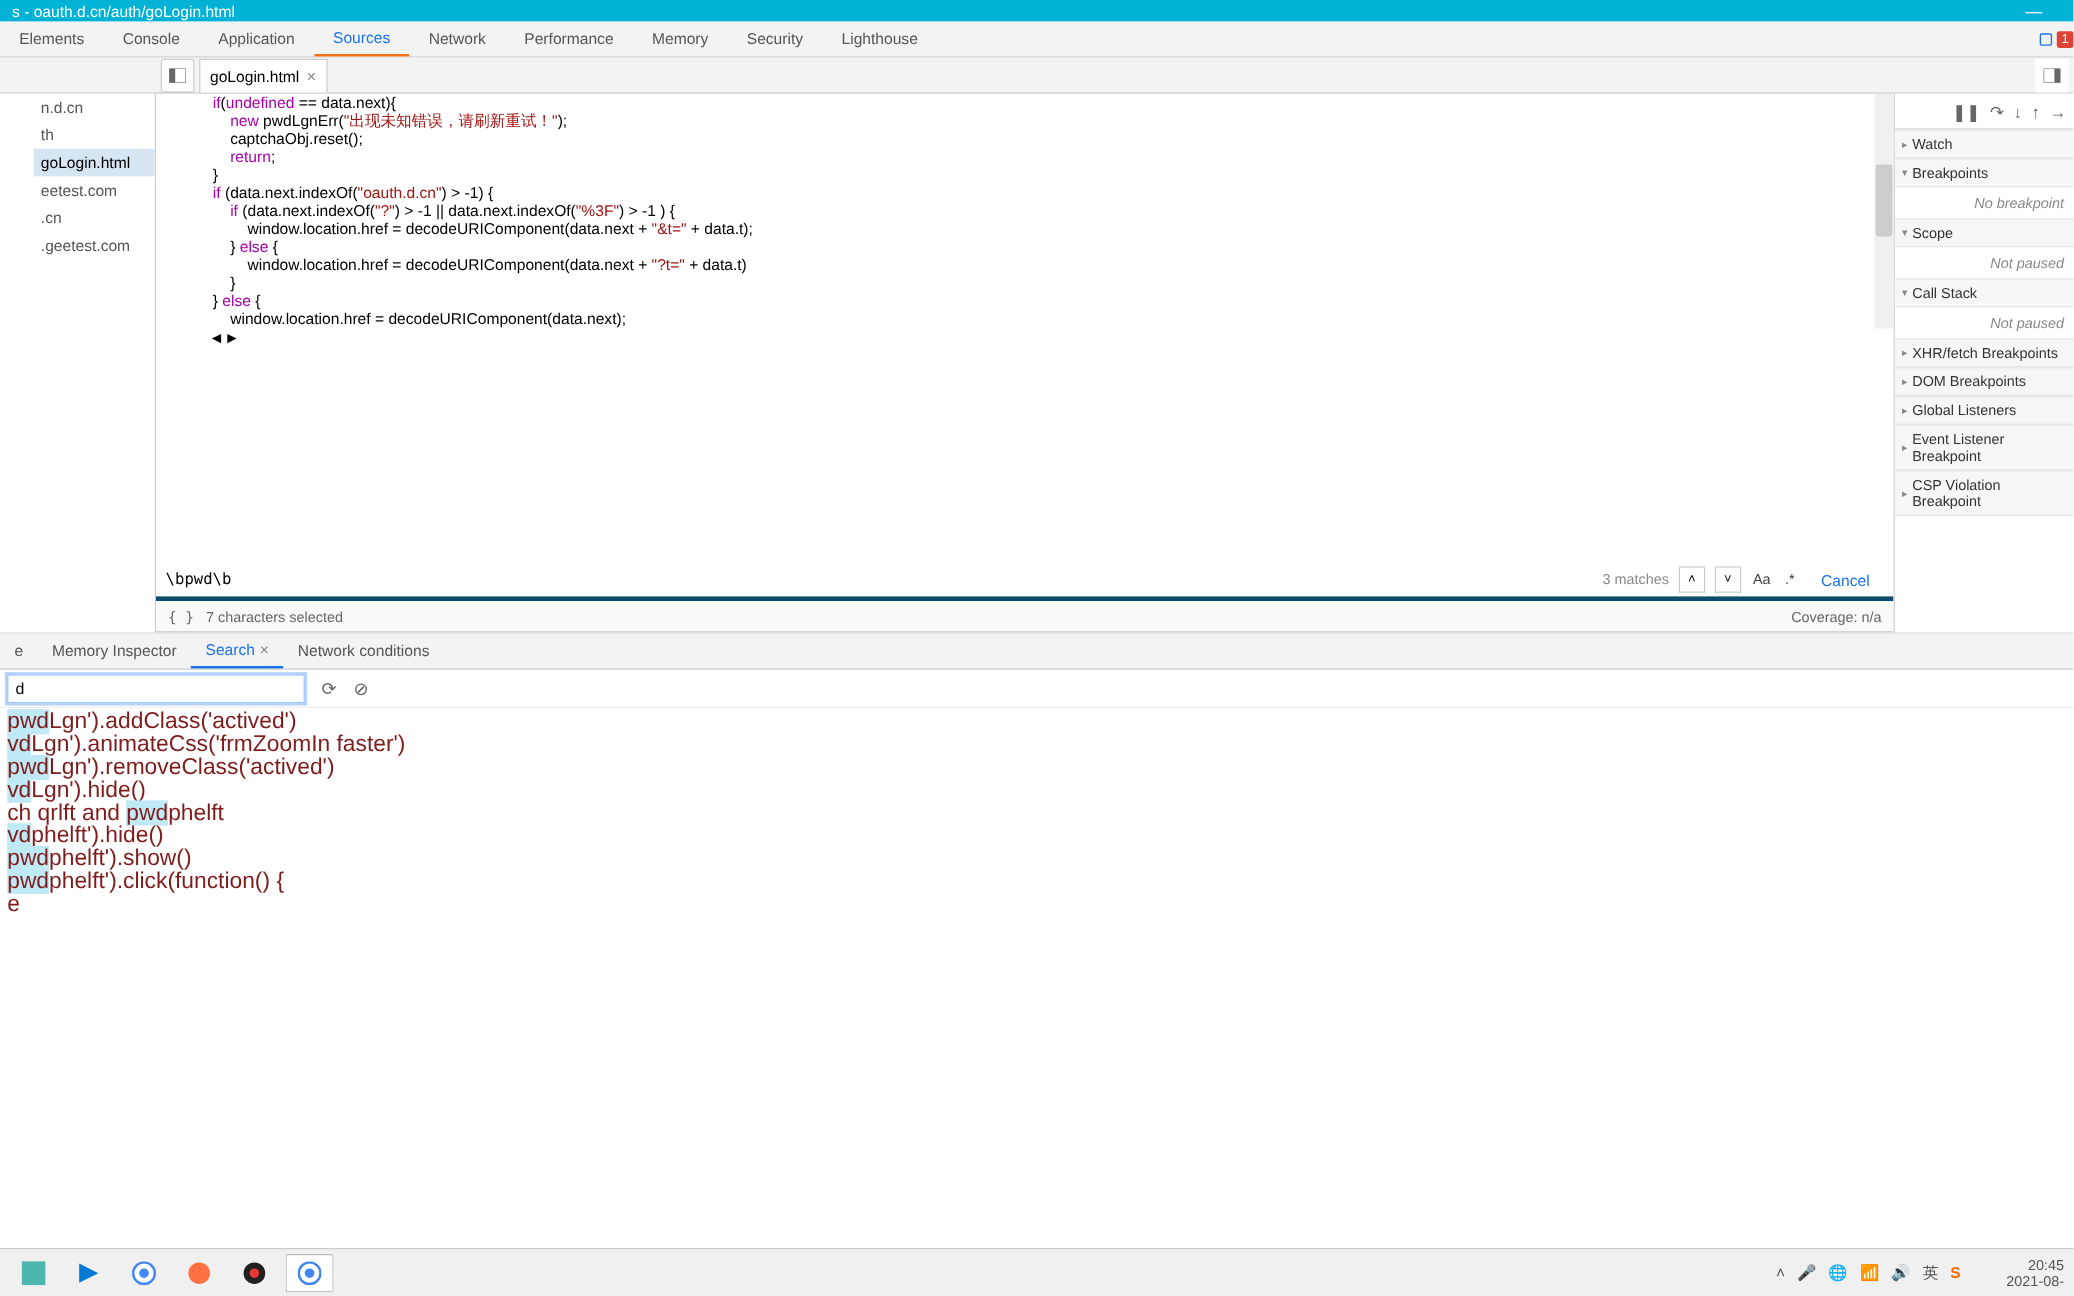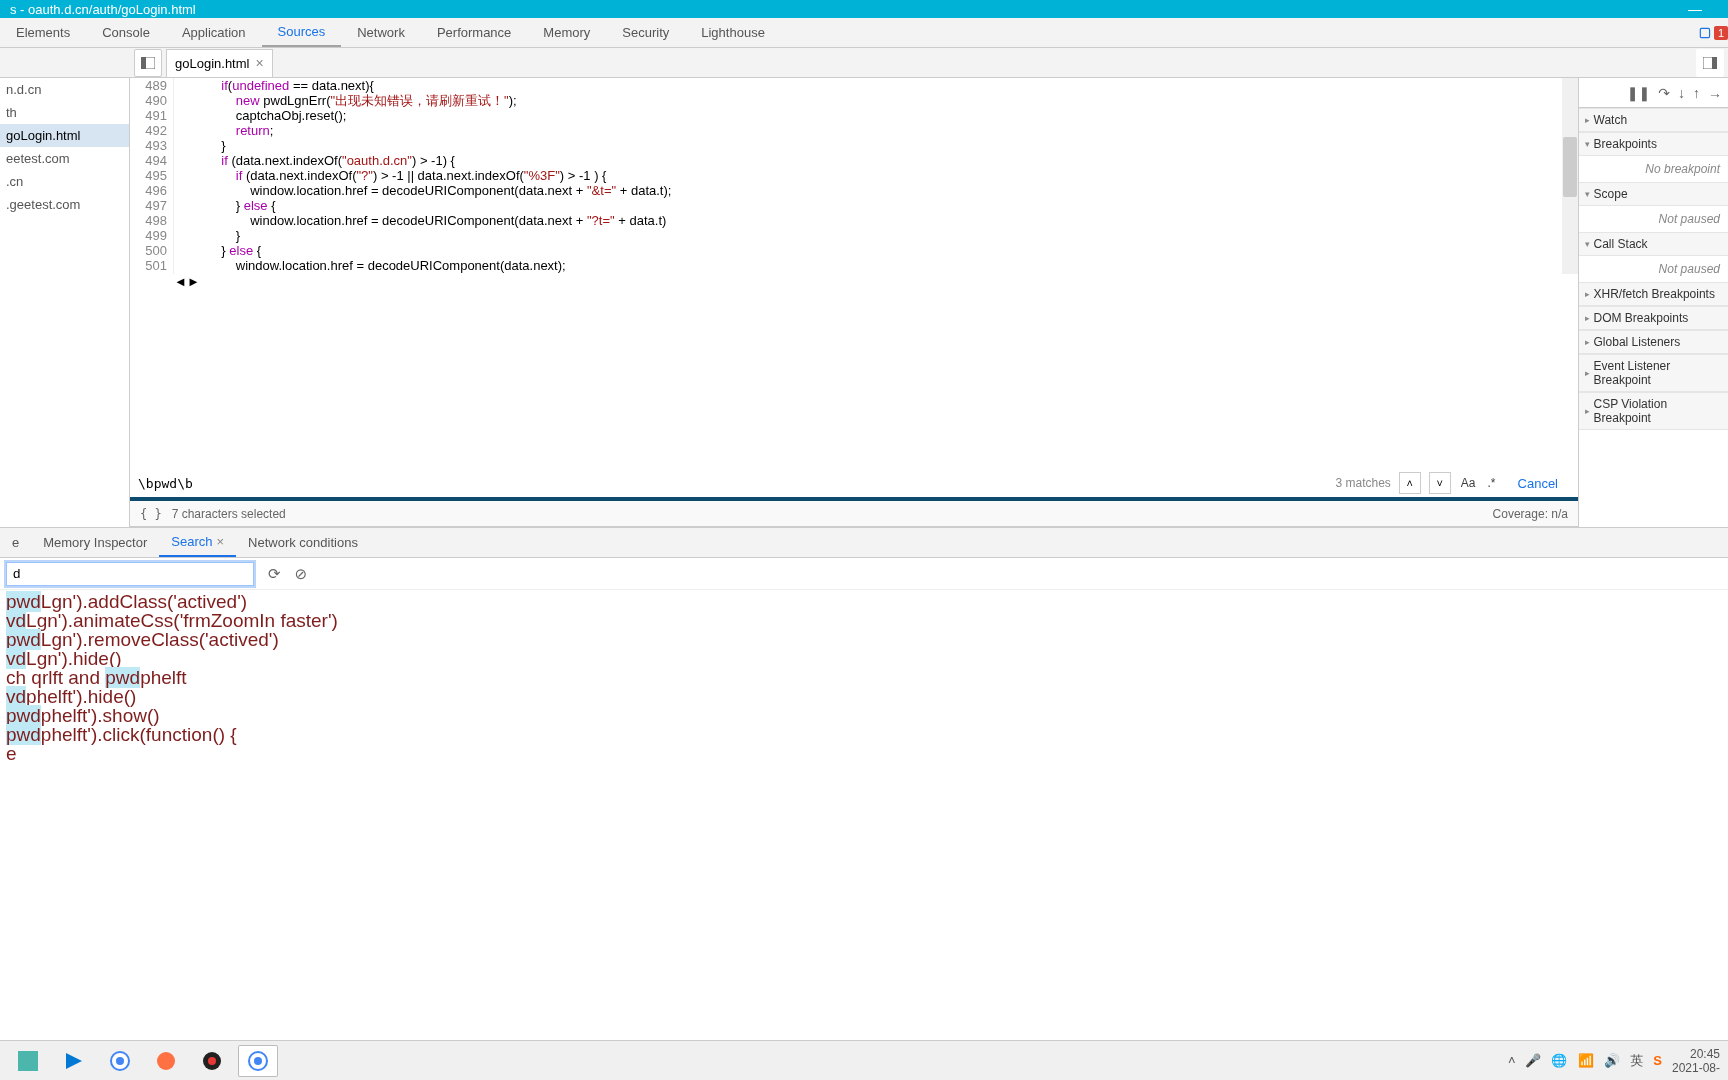--- a/index.html
+++ b/index.html
@@ -6,36 +6,36 @@
 body { width:1728px; height:1080px; background:#fff; overflow:hidden; font-size:13px; }
 
 
 .titlebar { height:18px; background:#00b2d6; color:#fff; display:flex; align-items:center; padding:0 10px; font-size:13px; }
 .titlebar .title { flex:1; }
 .titlebar .winbtn { width:46px; text-align:center; font-size:14px; }
 
 
 .maintabs { height:30px; border-bottom:1px solid #ccc; display:flex; align-items:stretch; background:#f3f3f3; }
 .maintabs .tab { padding:0 16px; display:flex; align-items:center; color:#555; cursor:pointer; font-size:13px; }
-.maintabs .tab.active { color:#1a73e8; border-bottom:2px solid #a3a3a3; }
+.maintabs .tab.active { color:#1a73e8; border-bottom:2px solid #f97316; }
 .maintabs .spacer { flex:1; }
 .maintabs .iconbtn { width:30px; display:flex; align-items:center; justify-content:center; color:#555; }
 .maintabs .badge { background:#db4437; color:#fff; border-radius:2px; padding:1px 4px; font-size:11px; margin-left:2px;}
 
 
 .subheader { height:30px; border-bottom:1px solid #ccc; display:flex; align-items:center; background:#f3f3f3; }
 .subheader .iconbtn { width:28px; height:28px; display:flex; align-items:center; justify-content:center; border:1px solid #ccc; border-radius:2px; margin:0 4px; background:#fff; }
 .subheader .filetab { padding:0 8px; height:28px; display:flex; align-items:center; background:#fff; border:1px solid #ccc; border-bottom:none; position:relative; }
 .subheader .filetab .close { margin-left:6px; font-size:14px; color:#888; }
 .subheader .spacer { flex:1; }
 
 
 .middle { display:flex; height:450px; border-bottom:1px solid #ccc; }
 
-.filetree { width:130px; border-right:1px solid #ccc; background:#fff; overflow:hidden; position:relative; }
+.filetree { width:130px; border-right:1px solid #ccc; background:#fff; overflow:hidden; position:relative;padding-left:28px; }
 .filetree .item { padding:4px 6px; color:#555; white-space:nowrap; overflow:hidden; }
 .filetree .item.sel { background:#d7e4f2; color:#000; }
 
 .codewrap { flex:1; display:flex; flex-direction:column; min-width:0; }
 .codearea { flex:1; display:flex; overflow:hidden; position:relative; font-family:Consolas, monospace; font-size:13px; }
 .gutter { width:44px; background:#fff; text-align:right; color:#888; padding-right:6px; border-right:1px solid #eee; }
 .gutter div { height:15px; line-height:15px; }
 .codelines { flex:1; overflow:hidden; position:relative; }
 .codelines .line { height:15px; line-height:15px; white-space:pre; padding-left:4px; }
 .tok-kw { color:#aa00aa; }
@@ -78,21 +78,21 @@
 .results { padding:2px 6px; font-size:19px; color:#7f1d1d; font-family:"Segoe UI", Arial, sans-serif; line-height:19px; max-height:200px; overflow:hidden;}
 .results .r { white-space:nowrap; }
 .results .hl { background:#bfe9f5; }
 
 
 .taskbar { position:fixed; left:0; right:0; bottom:0; height:40px; background:#f0f0f0; border-top:1px solid #ccc; display:flex; align-items:center; padding:0 8px; gap:6px;}
 .taskbar .app { width:40px; height:32px; display:flex; align-items:center; justify-content:center; border-radius:2px;}
 .taskbar .app.active { background:#fff; box-shadow:0 0 0 1px #bbb inset;}
 .taskbar .spacer { flex:1;}
 .taskbar .tray { display:flex; align-items:center; gap:10px; color:#555; font-size:13px;}
-.taskbar .clock { text-align:right; line-height:14px; font-size:12px;}
+.taskbar .clock { text-align:right; line-height:14px; font-size:12px;margin-left:28px;}
 
 svg { display:block;}
 </style>
 </head>
 <body>
 
 <div class="titlebar">
   <span class="title">s - oauth.d.cn/auth/goLogin.html</span>
   <span class="winbtn">—</span>
 </div>
@@ -148,36 +148,20 @@
     <div class="item">n.d.cn</div>
     <div class="item">th</div>
     <div class="item sel">goLogin.html</div>
     <div class="item">eetest.com</div>
     <div class="item">.cn</div>
     <div class="item">.geetest.com</div>
   </div>
 
   <div class="codewrap">
     <div class="codearea">
-      <div class="gutter" id="gutter">
-          <div>489</div>
-          <div>490</div>
-          <div>491</div>
-          <div>492</div>
-          <div>493</div>
-          <div>494</div>
-          <div>495</div>
-          <div>496</div>
-          <div>497</div>
-          <div>498</div>
-          <div>499</div>
-          <div>500</div>
-          <div>501</div>
-          <div>502</div>
-        </div>
       <div class="codelines" id="codelines">
 
       <div class="line">            <span class="tok-kw">if</span>(<span class="tok-kw">undefined</span> == data.next){</div>
           <div class="line">                <span class="tok-kw">new</span> pwdLgnErr(<span class="tok-str">"出现未知错误，请刷新重试！"</span>);</div>
           <div class="line">                captchaObj.reset();</div>
           <div class="line">                <span class="tok-kw">return</span>;</div>
           <div class="line">            }</div>
           <div class="line">            <span class="tok-kw">if</span> (data.next.indexOf(<span class="tok-str">"oauth.d.cn"</span>) &gt; -1) {</div>
           <div class="line">                <span class="tok-kw">if</span> (data.next.indexOf(<span class="tok-str">"?"</span>) &gt; -1 || data.next.indexOf(<span class="tok-str">"%3F"</span>) &gt; -1 ) {</div>
           <div class="line">                    window.location.href = decodeURIComponent(data.next + <span class="tok-str">"&amp;t="</span> + data.t);</div>

